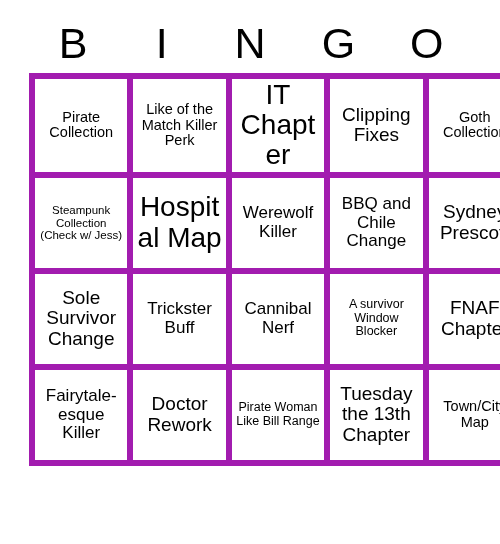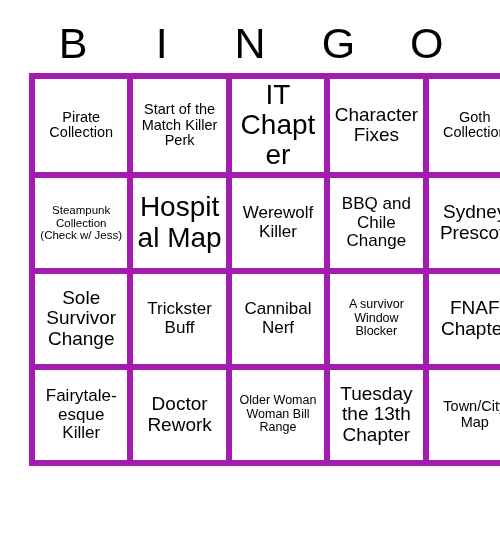--- a/index.html
+++ b/index.html
@@ -83,27 +83,27 @@
     <div class="header-letter">O</div>
   </div>
 
   <table class="bingo-grid">
     <tbody>
       <tr>
         <td>
             <span class="cell-text fs-sm">Pirate Collection</span>
           </td>
         <td>
-            <span class="cell-text fs-sm">Start of the Match Killer Perk</span>
+            <span class="cell-text fs-sm">Like of the Match Killer Perk</span>
           </td>
         <td>
             <span class="cell-text fs-xl">IT Chapter</span>
           </td>
         <td>
-            <span class="cell-text fs-lg">Character Fixes</span>
+            <span class="cell-text fs-lg">Clipping Fixes</span>
           </td>
         <td>
             <span class="cell-text fs-sm">Goth Collection</span>
           </td>
       </tr>
       <tr>
         <td>
             <span class="cell-text fs-xxs">Steampunk Collection (Check w/ Jess)</span>
           </td>
         <td>
@@ -137,21 +137,21 @@
           </td>
       </tr>
       <tr>
         <td>
             <span class="cell-text fs-md">Fairytale-esque Killer</span>
           </td>
         <td>
             <span class="cell-text fs-lg">Doctor Rework</span>
           </td>
         <td>
-            <span class="cell-text fs-xs">Older Woman Woman Bill Range</span>
+            <span class="cell-text fs-xs">Pirate Woman Like Bill Range</span>
           </td>
         <td>
             <span class="cell-text fs-lg">Tuesday the 13th Chapter</span>
           </td>
         <td>
             <span class="cell-text fs-sm">Town/City Map</span>
           </td>
       </tr>
     </tbody>
   </table>

